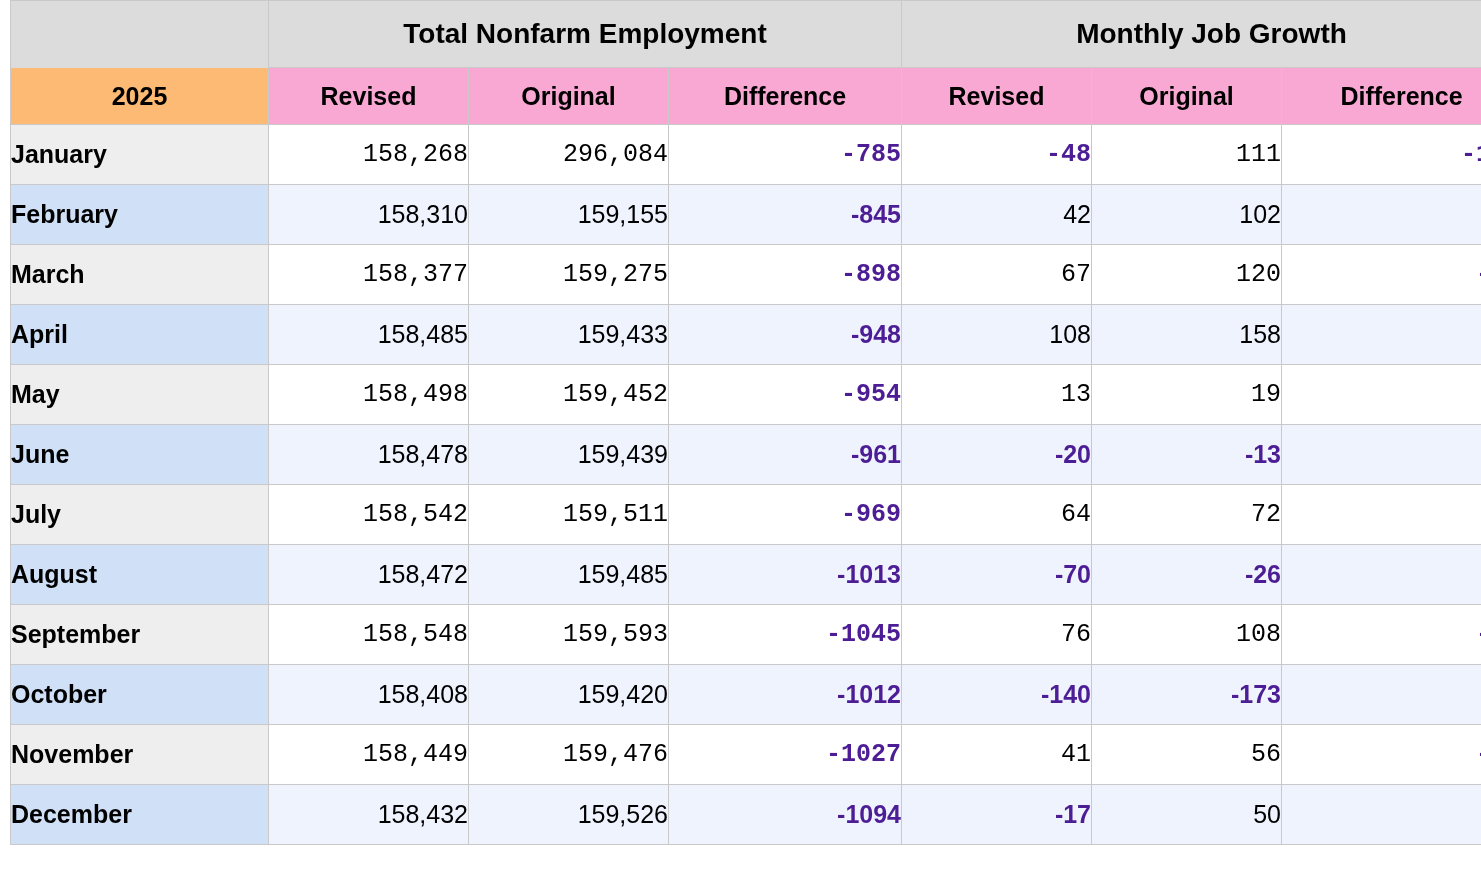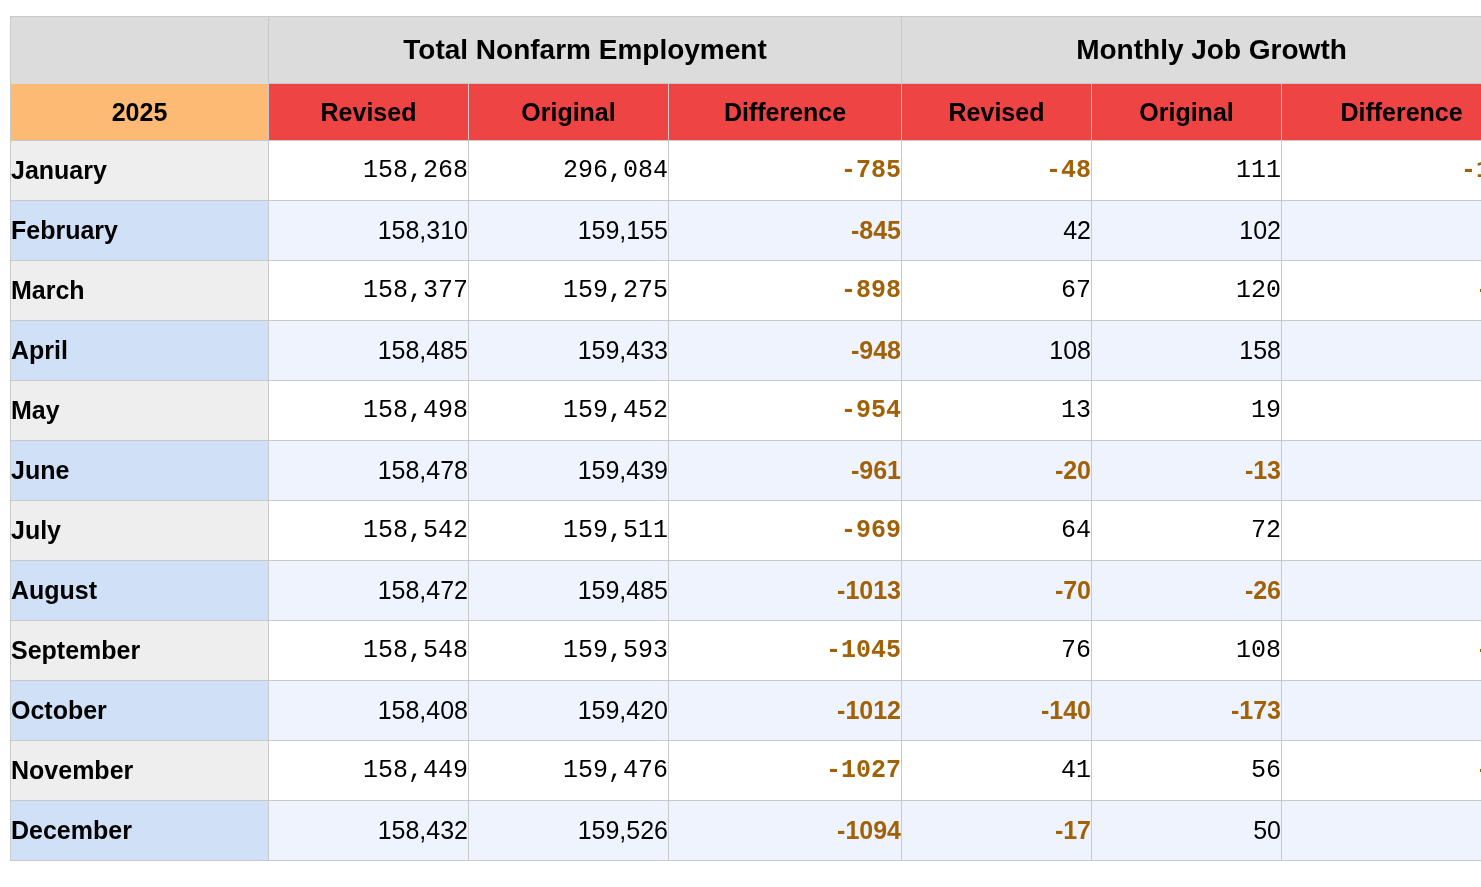--- a/index.html
+++ b/index.html
@@ -8,21 +8,21 @@
     background: #ffffff;
   }
   body {
     width: 1481px;
     height: 887px;
     font-family: "Liberation Sans", sans-serif;
     color: #000000;
     overflow: hidden;
   }
   #table-wrap {
-    padding: 16px 10px 0 10px;
+    padding: 0 10px 0 10px;
     box-sizing: border-box;
     border-radius: 21px;
   }
   table.data-table {
     border-collapse: collapse;
     width: 1461px;
     table-layout: fixed;
   }
   table.data-table td, table.data-table th {
     border: 1px solid #c9c9c9;
@@ -44,21 +44,21 @@
     background: #dcdcdc;
     text-align: center;
     font-weight: bold;
     font-size: 28px;
     height: 66px;
     line-height: 66px;
     white-space: nowrap;
   }
   
   .sub {
-    background: #ef4444;
+    background: #f9a8d4;
     text-align: center;
     font-weight: bold;
     font-size: 25px;
     height: 56px;
     line-height: 56px;
     white-space: nowrap;
   }
   .year-cell {
     background: #fdba74;
     text-align: center;
@@ -80,21 +80,21 @@
   td.num {
     font-size: 25px;
     text-align: right;
     padding-right: 14px;
     white-space: nowrap;
   }
   .row-odd td.month { background: #eeeeee; }
   .row-odd td.num   { background: #ffffff; font-family: Liberation Mono, monospace; }
   .row-even td.month { background: #cfe0f7; margin-left: 27px; }
   .row-even td.num   { background: #eef3fd; }
-  .neg { color: #a16207; font-weight: bold; }
+  .neg { color: #4c1d95; font-weight: bold; }
   .pos { color: #000000; }
   .diffcol { font-weight: bold; }
 </style>
 </head>
 <body>
 
 <div id="table-wrap">
   <table class="data-table">
     <colgroup>
       <col class="c-month">

